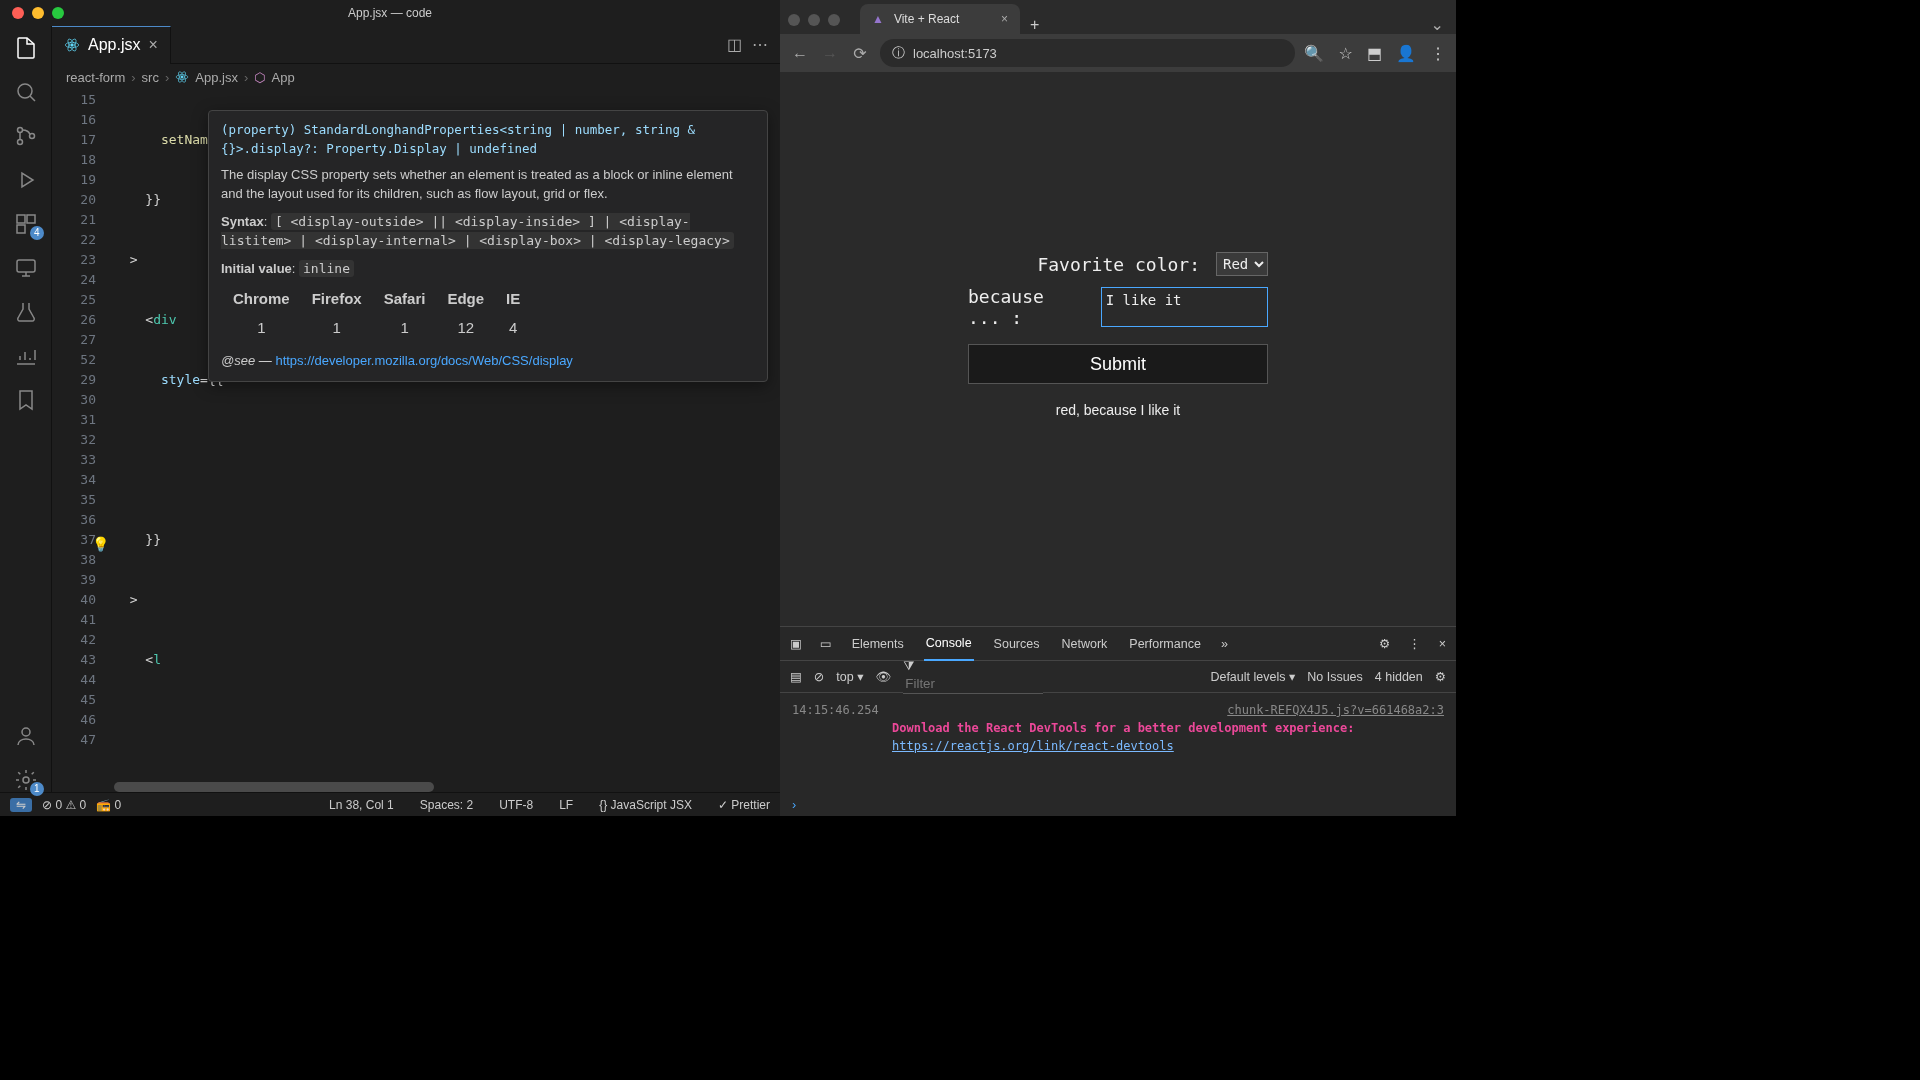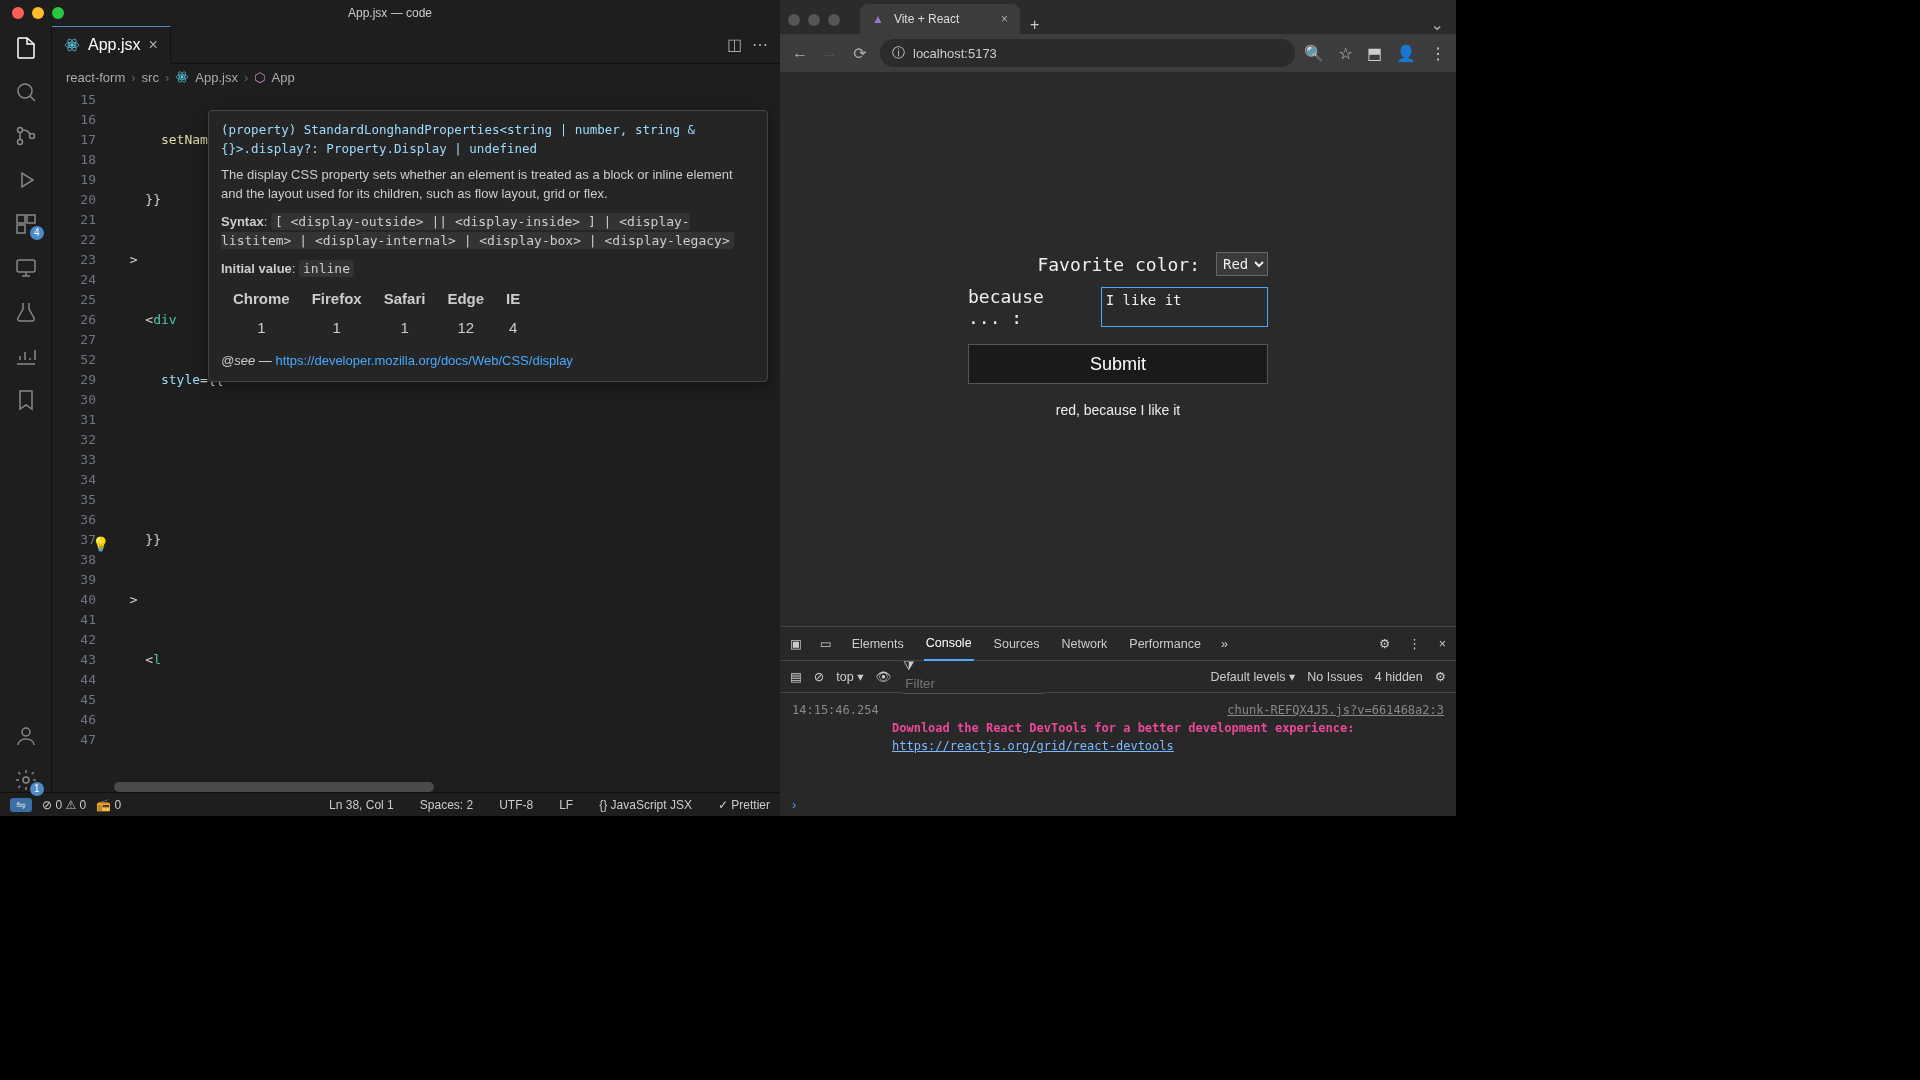--- a/index.html
+++ b/index.html
@@ -383,18 +383,18 @@
       <span>4 hidden</span>
       <span>⚙</span>
     </div>
     <div class="dt-console">
       <div class="msg1">
         <span class="ts">14:15:46.254</span>
         <span class="src">chunk-REFQX4J5.js?v=661468a2:3</span>
       </div>
       <div style="padding-left:100px">
         <span class="bold">Download the React DevTools for a better development experience:</span><br>
-        <a>https://reactjs.org/grid/react-devtools</a>
+        <a>https://reactjs.org/link/react-devtools</a>
       </div>
     </div>
     <div class="dt-prompt">›</div>
   </div>
 </div>
 
 </body></html>

